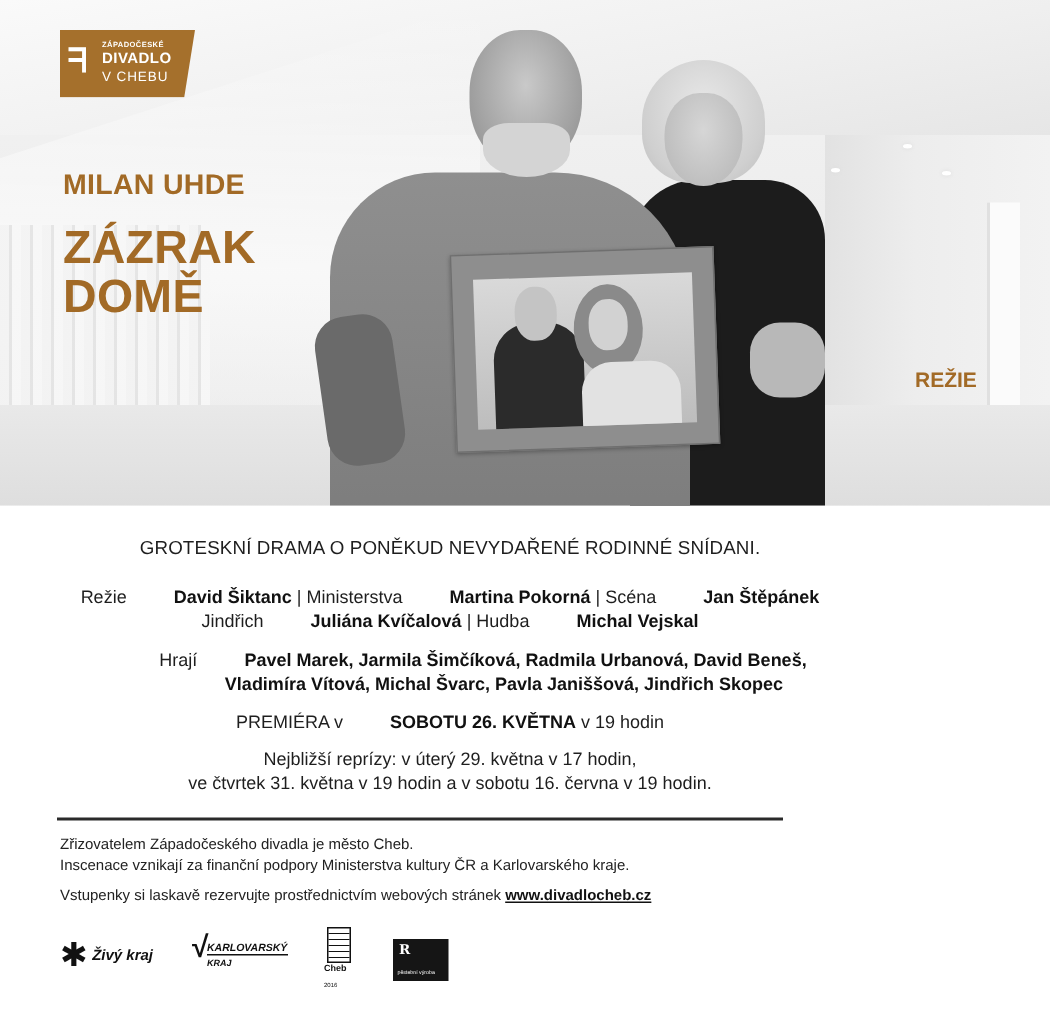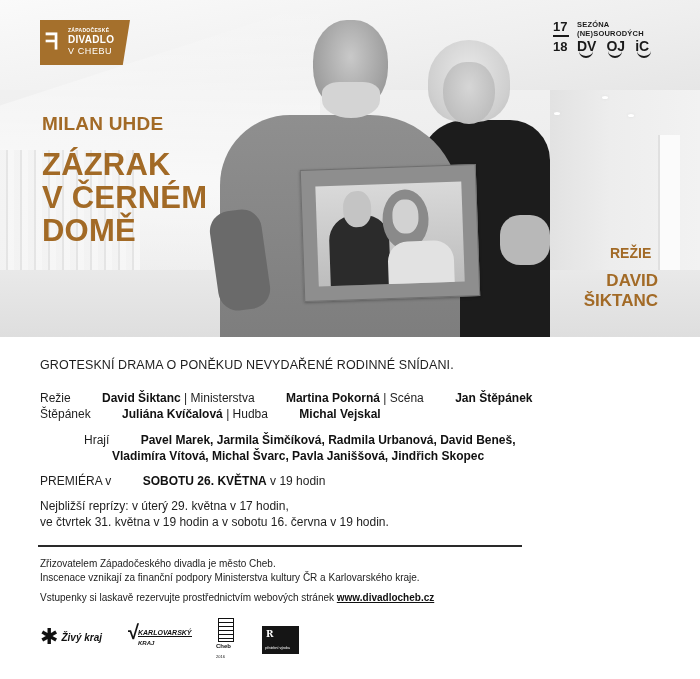--- a/index.html
+++ b/index.html
@@ -122,21 +122,21 @@
 
     
     .gold { color: #a26a26; font-weight: bold; }
     .author { position: absolute; left: 42px; top: 114px; font-size: 19px; letter-spacing: 0.2px; line-height: 1; }
     .play-title { position: absolute; left: 42px; top: 148px; font-size: 31px; line-height: 33px; letter-spacing: 0.2px; }
     .play-title div { white-space: nowrap; }
     .dir-label { position: absolute; left: 610px; top: 246px; font-size: 14px; line-height: 1; }
     .dir-name { position: absolute; right: 42px; top: 271px; font-size: 17px; line-height: 20px; text-align: right; }
 
     
-    .content { position: absolute; left: 40px; top: 357px; width: 520px; font-size: 12px; color: #1e1e1e; line-height: 16px; }
+    .content { position: absolute; left: 40px; top: 357px; width: 520px; font-size: 12px; color: #1e1e1e; line-height: 16px; text-align: center; }
     .content b { font-weight: bold; color: #111; padding-left: 28px; }
     .tagline { font-size: 12.5px; letter-spacing: 0.1px; white-space: nowrap; }
     .credits { margin-top: 17px; white-space: nowrap; }
     .cast { margin-top: 10px; white-space: nowrap; margin-left: 44px; }
     .premiere { margin-top: 9px; white-space: nowrap; }
     .reprises { margin-top: 9px; white-space: nowrap; }
 
     .divider { position: absolute; left: 38px; top: 545px; width: 484px; height: 2px; background: #2a2a2a; }
 
     .footer { position: absolute; left: 40px; top: 557px; width: 520px; font-size: 10px; line-height: 13.5px; color: #222; }
@@ -195,62 +195,45 @@
     </div>
   </div>
 
   <div class="logo-badge">
     <span class="logo-mark">ᖷ</span>
     <span class="logo-l1">ZÁPADOČESKÉ</span>
     <span class="logo-l2">DIVADLO</span>
     <span class="logo-l3">V CHEBU</span>
   </div>
 
-  <div class="season">
-    <span class="season-y1">17</span>
-    <span class="season-bar"></span>
-    <span class="season-y2">18</span>
-    <span class="season-t1">SEZÓNA</span>
-    <span class="season-t2">(NE)SOURODÝCH</span>
-    <div class="season-glyphs">
-      <span class="season-glyph">DV</span>
-      <span class="season-glyph">OJ</span>
-      <span class="season-glyph">iC</span>
-    </div>
-  </div>
 
   <div class="author gold">MILAN UHDE</div>
   <div class="play-title gold">
     <div>ZÁZRAK</div>
-    <div>V ČERNÉM</div>
     <div>DOMĚ</div>
   </div>
   <div class="dir-label gold">REŽIE</div>
-  <div class="dir-name gold">
-    <div>DAVID</div>
-    <div>ŠIKTANC</div>
-  </div>
 </div>
 
 <div class="content">
   <p class="tagline">GROTESKNÍ DRAMA O PONĚKUD NEVYDAŘENÉ RODINNÉ SNÍDANI.</p>
 
   <div class="credits">
     <p>
       <span>Režie</span>
       <b>David Šiktanc</b>
       <span>|</span>
       <span>Ministerstva</span>
       <b>Martina Pokorná</b>
       <span>|</span>
       <span>Scéna</span>
       <b>Jan Štěpánek</b>
     </p>
     <p>
-      <span>Štěpánek</span>
+      <span>Jindřich</span>
       <b>Juliána Kvíčalová</b>
       <span>|</span>
       <span>Hudba</span>
       <b>Michal Vejskal</b>
     </p>
   </div>
 
   <div class="cast">
     <p>
       <span>Hrají</span>

